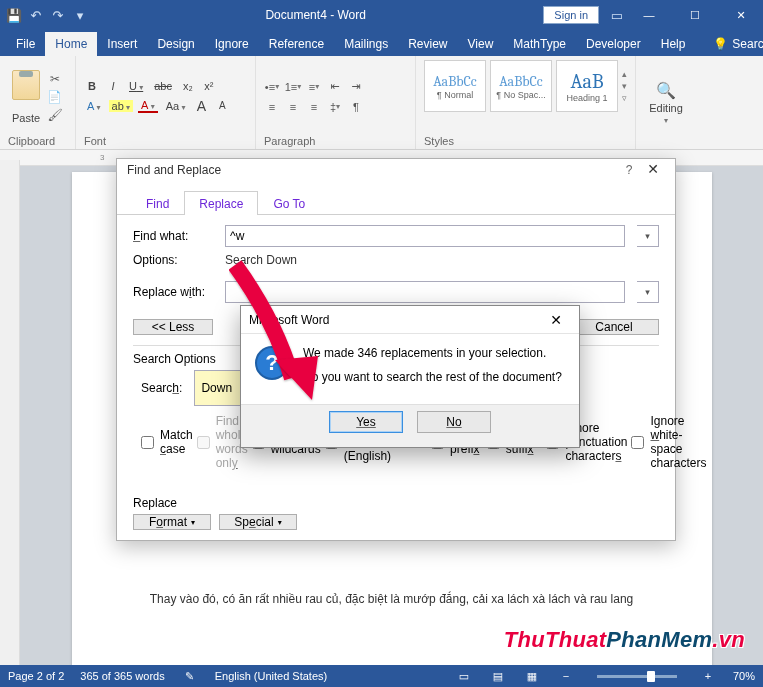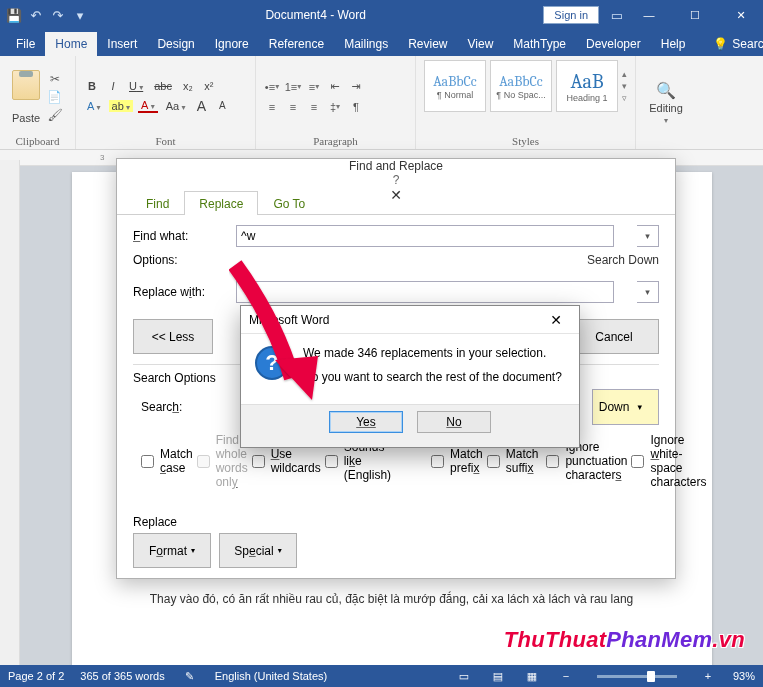--- a/index.html
+++ b/index.html
@@ -16,21 +16,21 @@
 
 
 .ribbon-tabs { background: #2b579a; height: 26px; display: flex; align-items: flex-end; padding-left: 6px; color: #fff; font-size: 12px; }
 .rtab { padding: 5px 10px 5px; cursor: default; }
 .rtab.active { background: #f3f3f3; color: #2b579a; }
 .rtab-search { margin-left: 8px; display: flex; align-items: center; gap: 4px; }
 
 
 .ribbon { background: #f3f3f3; border-bottom: 1px solid #d4d4d4; height: 94px; display: flex; font-size: 11px; color: #444; }
 .rgroup { border-right: 1px solid #e1e1e1; padding: 4px 8px 2px; display: flex; flex-direction: column; justify-content: space-between; }
-.rgroup-label { text-align: center; font-size: 11px; color: #666; padding-top: 2px; font-family: Liberation Serif, serif; }
+.rgroup-label { text-align: left; font-size: 11px; color: #666; padding-top: 2px; }
 .rgroup-label::after { content: ""; }
 .rg-body { flex: 1; display: flex; align-items: center; gap: 4px; }
 .paste-btn { display: flex; flex-direction: column; align-items: center; gap: 12px; padding: 2px 4px; }
 .paste-ico { width: 28px; height: 30px; background: linear-gradient(#f9e7c3,#f2d79a); border: 1px solid #d7bb77; border-radius: 2px; position: relative; }
 .paste-ico::after { content: ""; position: absolute; top: 0; left: 6px; width: 14px; height: 6px; background: #9aa; border-radius: 2px; }
 .mini-col { display: flex; flex-direction: column; gap: 4px; font-size: 12px; color: #555; }
 .mini { width: 14px; height: 14px; display:flex; align-items:center; justify-content:center; }
 
 .font-row { display: flex; align-items: center; gap: 5px; }
 .font-row .b { font-weight: bold; }
@@ -48,35 +48,35 @@
 
 
 .ruler-left { position: absolute; left: 0; top: 160px; width: 20px; bottom: 22px; background: #f0f0f0; border-right: 1px solid #ddd; }
 .ruler-top { height: 16px; background: #f5f5f5; border-bottom: 1px solid #ddd; margin-left: 20px; font-size: 8px; color: #888; display: flex; align-items: center; padding-left: 80px; }
 
 .doc-area { position: absolute; left: 20px; right: 0; top: 166px; bottom: 22px; background: #cfd4da; overflow: hidden; }
 .doc-page { background: #fff; margin: 6px auto 0; width: 640px; min-height: 500px; box-shadow: 0 1px 3px rgba(0,0,0,.2); padding: 420px 40px 0; font-size: 12px; color: #333; text-align: center; }
 
 
 .fr-dialog { position: absolute; left: 116px; top: 158px; width: 560px; background: #fff; border: 1px solid #b0b0b0; box-shadow: 0 6px 20px rgba(0,0,0,.25); font-size: 12px; }
-.fr-title { height: 30px; display: flex; align-items: center; padding: 0 10px; color: #333; flex-direction: column; }
+.fr-title { height: 30px; display: flex; align-items: flex-end; padding: 12px 10px; color: #333; }
 .fr-title .sp { flex: 1; }
 .fr-title .q { width: 24px; text-align: center; color: #666; }
 .fr-title .x { width: 24px; text-align: center; color: #333; font-size: 14px; }
 .fr-tabs { display: flex; border-bottom: 1px solid #cfcfcf; padding-left: 14px; margin-top: 2px; }
-.fr-tab { padding: 5px 14px 4px; font-size: 12px; color: #4d7c0f; cursor: default; border: 1px solid transparent; border-bottom: none; margin-bottom: -1px; }
+.fr-tab { padding: 5px 14px 4px; font-size: 12px; color: #6d28d9; cursor: default; border: 1px solid transparent; border-bottom: none; margin-bottom: -1px; }
 .fr-tab.active { border-color: #cfcfcf; background: #fff; }
 .fr-body { padding: 10px 16px; }
-.fr-row { display: flex; align-items: center; margin-bottom: 6px; gap: 23px; justify-content: space-between; }
+.fr-row { display: flex; align-items: center; margin-bottom: 6px; gap: 12px; }
 .fr-lbl { width: 80px; }
 .fr-input { flex: 1; height: 22px; border: 1px solid #aab; padding: 0 4px; background: #fff; font-size: 12px; }
 .fr-dd { width: 22px; height: 22px; border: 1px solid #aab; border-left: none; display: flex; align-items: center; justify-content: center; font-size: 9px; color: #555; }
 .fr-static { font-size: 12px; color: #333; }
 .fr-btnrow { display: flex; gap: 10px; justify-content: flex-end; margin: 16px 0 10px; }
-.fr-btn { min-width: 90px; height: 35px; border: 1px solid #adadad; background: #e9e9e9; font-size: 12px; display: flex; align-items: center; justify-content: center; padding: 0 8px; }
+.fr-btn { min-width: 90px; height: 16px; border: 1px solid #adadad; background: #e9e9e9; font-size: 12px; display: flex; align-items: center; justify-content: center; padding: 0 8px; }
 .fr-btn.less { margin-right: auto; min-width: 80px; }
 .fr-section { border-top: 1px solid #dcdcdc; margin-top: 4px; padding-top: 6px; }
 .fr-section-title { font-size: 12px; margin-bottom: 4px; }
 .fr-opts { display: flex; gap: 40px; }
 .fr-col { display: flex; flex-direction: row; gap: 4px; }
 .chk { display: flex; align-items: center; gap: 6px; font-size: 12px; }
 .chk input { width: 13px; height: 13px; }
 .chk.dis { color: #a8a8a8; }
 .sel-inline { height: 36px; border: 1px solid #aab; padding: 0 16px 0 6px; font-size: 12px; background: #fef9c3; display: inline-flex; align-items: center; }
 .und { text-decoration: underline; text-decoration-color: #666; }
@@ -95,21 +95,21 @@
 .msg-text p { margin-bottom: 10px; }
 .msg-btns { display: flex; justify-content: center; gap: 14px; padding: 6px 0 14px; background: #f0f0f0; border-top: 1px solid #dfdfdf; }
 .msg-btn { min-width: 74px; height: 22px; border: 1px solid #adadad; background: #e9e9e9; font-size: 12px; display: flex; align-items: center; justify-content: center; }
 .msg-btn.primary { border: 1px solid #3a8fe0; box-shadow: inset 0 0 0 1px #aad2f6; }
 
 
 .arrow { position: absolute; left: 220px; top: 260px; width: 120px; height: 160px; pointer-events: none; }
 
 
 .watermark { position: absolute; right: 18px; bottom: 34px; font-size: 22px; font-weight: 800; font-style: italic; color: #e80040; text-shadow: 1px 1px 0 #fff, -1px -1px 0 #fff, 1px -1px 0 #fff, -1px 1px 0 #fff; letter-spacing: .3px; }
-.watermark .t2 { color: #6d28d9; text-align: right; }
+.watermark .t2 { color: #0c4a6e; text-align: right; }
 
 
 .statusbar { position: absolute; left: 0; right: 0; bottom: 0; height: 22px; background: #2b579a; color: #fff; font-size: 11px; display: flex; align-items: center; padding: 0 8px; gap: 16px; }
 .statusbar .sp { flex: 1; }
 .sb-ico { width: 18px; display: inline-flex; justify-content: center; opacity: .95; }
 .zoom-track { width: 80px; height: 3px; background: #8aa7cb; position: relative; margin: 0 6px; }
 .zoom-thumb { position: absolute; left: 50px; top: -4px; width: 8px; height: 11px; background: #fff; border-radius: 1px; }
 </style>
 </head>
 <body>
@@ -398,14 +398,14 @@
   <span>English (United States)</span>
   <span class="sp"></span>
   <span class="sb-ico">▭</span>
   <span class="sb-ico">▤</span>
   <span class="sb-ico">▦</span>
   <span class="sb-ico">−</span>
   <div class="zoom-track">
       <div class="zoom-thumb"></div>
     </div>
   <span class="sb-ico">+</span>
-  <span>93%</span>
+  <span>70%</span>
 </div>
 
 </body></html>

